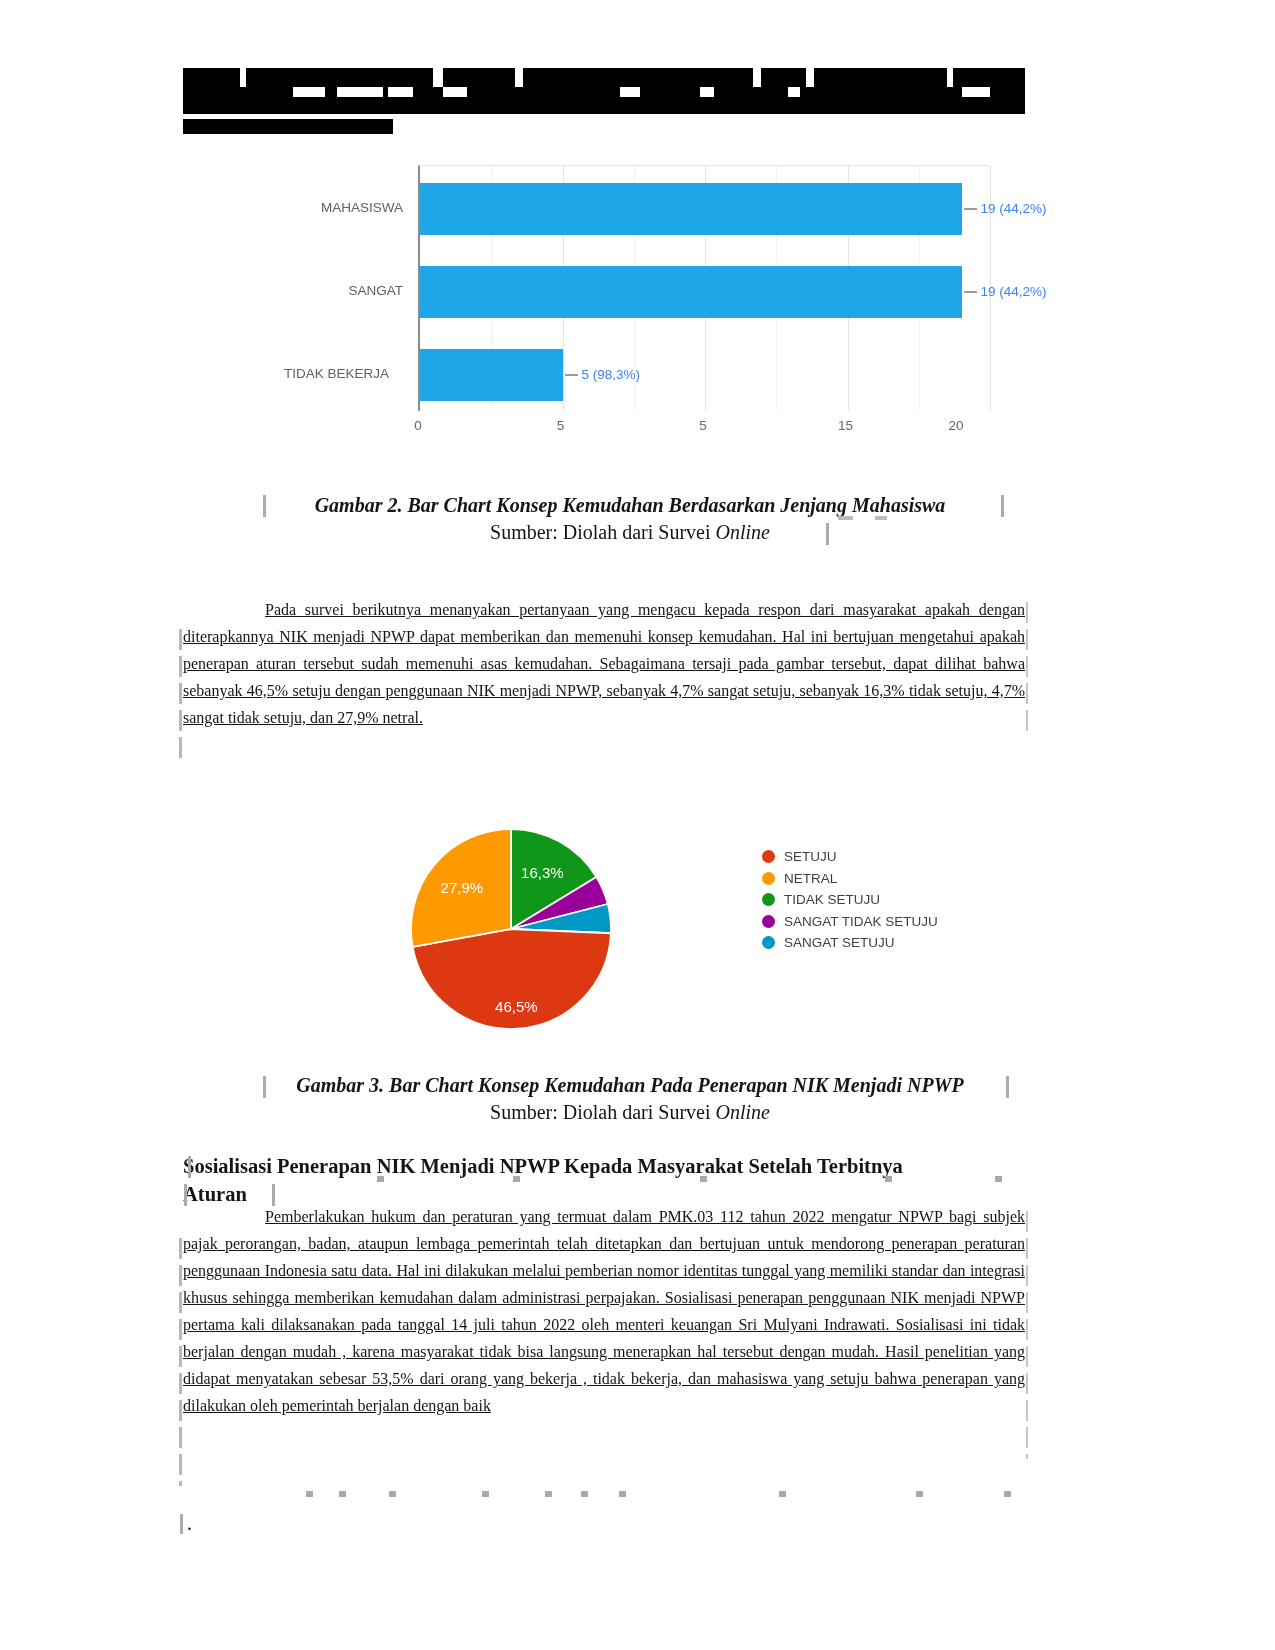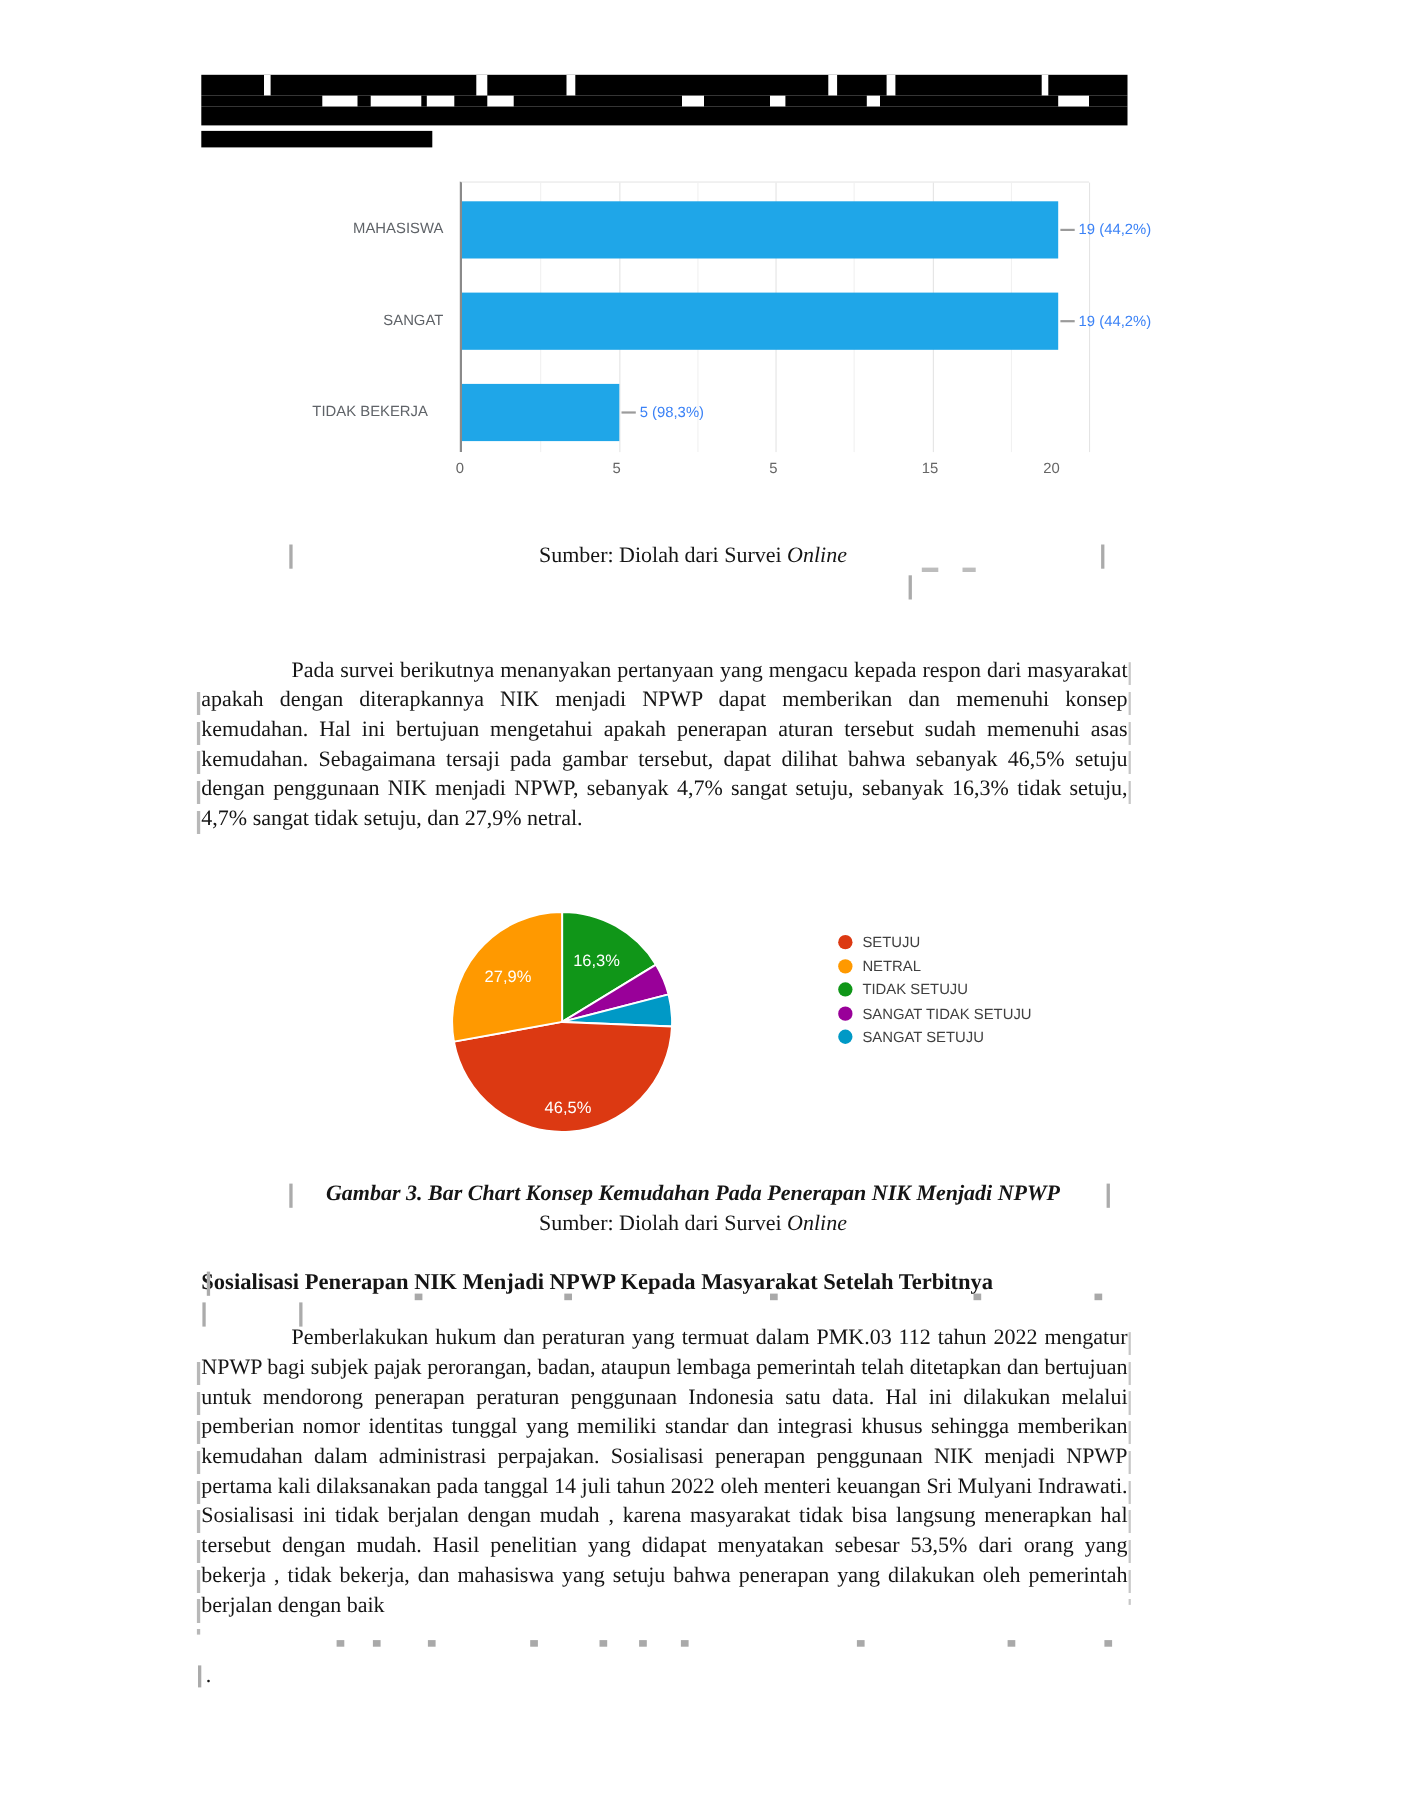--- a/index.html
+++ b/index.html
@@ -29,21 +29,21 @@
   .legend{position:absolute;left:762px;top:846px;}
   .legend-item{display:flex;align-items:center;height:21.5px;}
   .legend-dot{width:13px;height:13px;border-radius:50%;margin-right:9px;flex:0 0 auto;}
   .legend-text{font-family:"Liberation Sans",sans-serif;font-size:13.5px;color:#3f3f3f;white-space:nowrap;}
   
   .caption{position:absolute;left:205px;width:850px;text-align:center;
     font-size:20px;line-height:27px;}
   .caption .cap-bold{font-weight:bold;font-style:italic;}
   .caption .src{font-weight:normal;font-style:normal;}
   .para{position:absolute;left:183px;width:842px;text-align:justify;
-    font-size:20px;line-height:27px;text-indent:82px;}
+    font-size:16px;line-height:27px;text-indent:82px;text-decoration:underline;}
   .heading{position:absolute;left:183px;width:850px;font-weight:bold;
     font-size:20.5px;line-height:28px;}
   .period-line{position:absolute;left:187px;font-size:20px;}
   
   .vtick{position:absolute;width:3px;background:#ababab;}
   .smudge{position:absolute;background:#bdbdbd;}
   .sq{position:absolute;width:7px;height:6px;background:#a9a9a9;}
   .edge-dashes{position:absolute;width:3px;
     background:repeating-linear-gradient(to bottom,#b8b8b8 0 21px,transparent 21px 27px);}
   .edge-dashes.right{width:2px;
@@ -105,20 +105,21 @@
     <div id="bar-ticks">
         <div class="tick-label" style="left: 398px; top: 418px;">0</div>
         <div class="tick-label" style="left: 540.5px; top: 418px;">5</div>
         <div class="tick-label" style="left: 683px; top: 418px;">5</div>
         <div class="tick-label" style="left: 825.5px; top: 418px;">15</div>
         <div class="tick-label" style="left: 936px; top: 418px;">20</div>
       </div>
   </div>
 
   <div class="caption" style="top:492px;">
+    <div class="cap-bold">Gambar 2. Bar Chart Konsep Kemudahan Berdasarkan Jenjang Mahasiswa</div>
     <div class="src"><span>Sumber: Diolah dari Survei </span><i>Online</i></div>
   </div>
   <div class="vtick" style="left:263px;top:495px;height:22px;"></div>
   <div class="vtick" style="left:1001px;top:495px;height:22px;"></div>
   <div class="smudge" style="left:838px;top:516px;width:15px;height:4px;"></div>
   <div class="smudge" style="left:875px;top:516px;width:12px;height:4px;"></div>
   <div class="vtick" style="left:826px;top:523px;height:22px;"></div>
 
   <div class="para" style="top:596px;">Pada survei berikutnya menanyakan pertanyaan yang mengacu kepada respon dari masyarakat apakah dengan diterapkannya NIK menjadi NPWP dapat memberikan dan memenuhi konsep kemudahan. Hal ini bertujuan mengetahui apakah penerapan aturan tersebut sudah memenuhi asas kemudahan. Sebagaimana tersaji pada gambar tersebut, dapat dilihat bahwa sebanyak 46,5% setuju dengan penggunaan NIK menjadi NPWP, sebanyak 4,7% sangat setuju, sebanyak 16,3% tidak setuju, 4,7% sangat tidak setuju, dan 27,9% netral.</div>
   <div class="edge-dashes" style="left:179px;top:629px;height:130px;"></div>
@@ -159,20 +160,21 @@
 
   <div class="caption" style="top:1072px;">
     <div class="cap-bold">Gambar 3. Bar Chart Konsep Kemudahan Pada Penerapan NIK Menjadi NPWP</div>
     <div class="src"><span>Sumber: Diolah dari Survei </span><i>Online</i></div>
   </div>
   <div class="vtick" style="left:263px;top:1076px;height:22px;"></div>
   <div class="vtick" style="left:1006px;top:1076px;height:22px;"></div>
 
   <div class="heading" style="top:1152px;">
     <div>Sosialisasi Penerapan NIK Menjadi NPWP Kepada Masyarakat Setelah Terbitnya</div>
+    <div>Aturan</div>
   </div>
   <div class="vtick" style="left:188px;top:1156px;height:22px;"></div>
   <div class="sq" style="left:377px;top:1176px;"></div>
   <div class="sq" style="left:513px;top:1176px;"></div>
   <div class="sq" style="left:700px;top:1176px;"></div>
   <div class="sq" style="left:885px;top:1176px;"></div>
   <div class="sq" style="left:995px;top:1176px;"></div>
   <div class="vtick" style="left:184px;top:1184px;height:22px;"></div>
   <div class="vtick" style="left:272px;top:1184px;height:22px;"></div>
 

